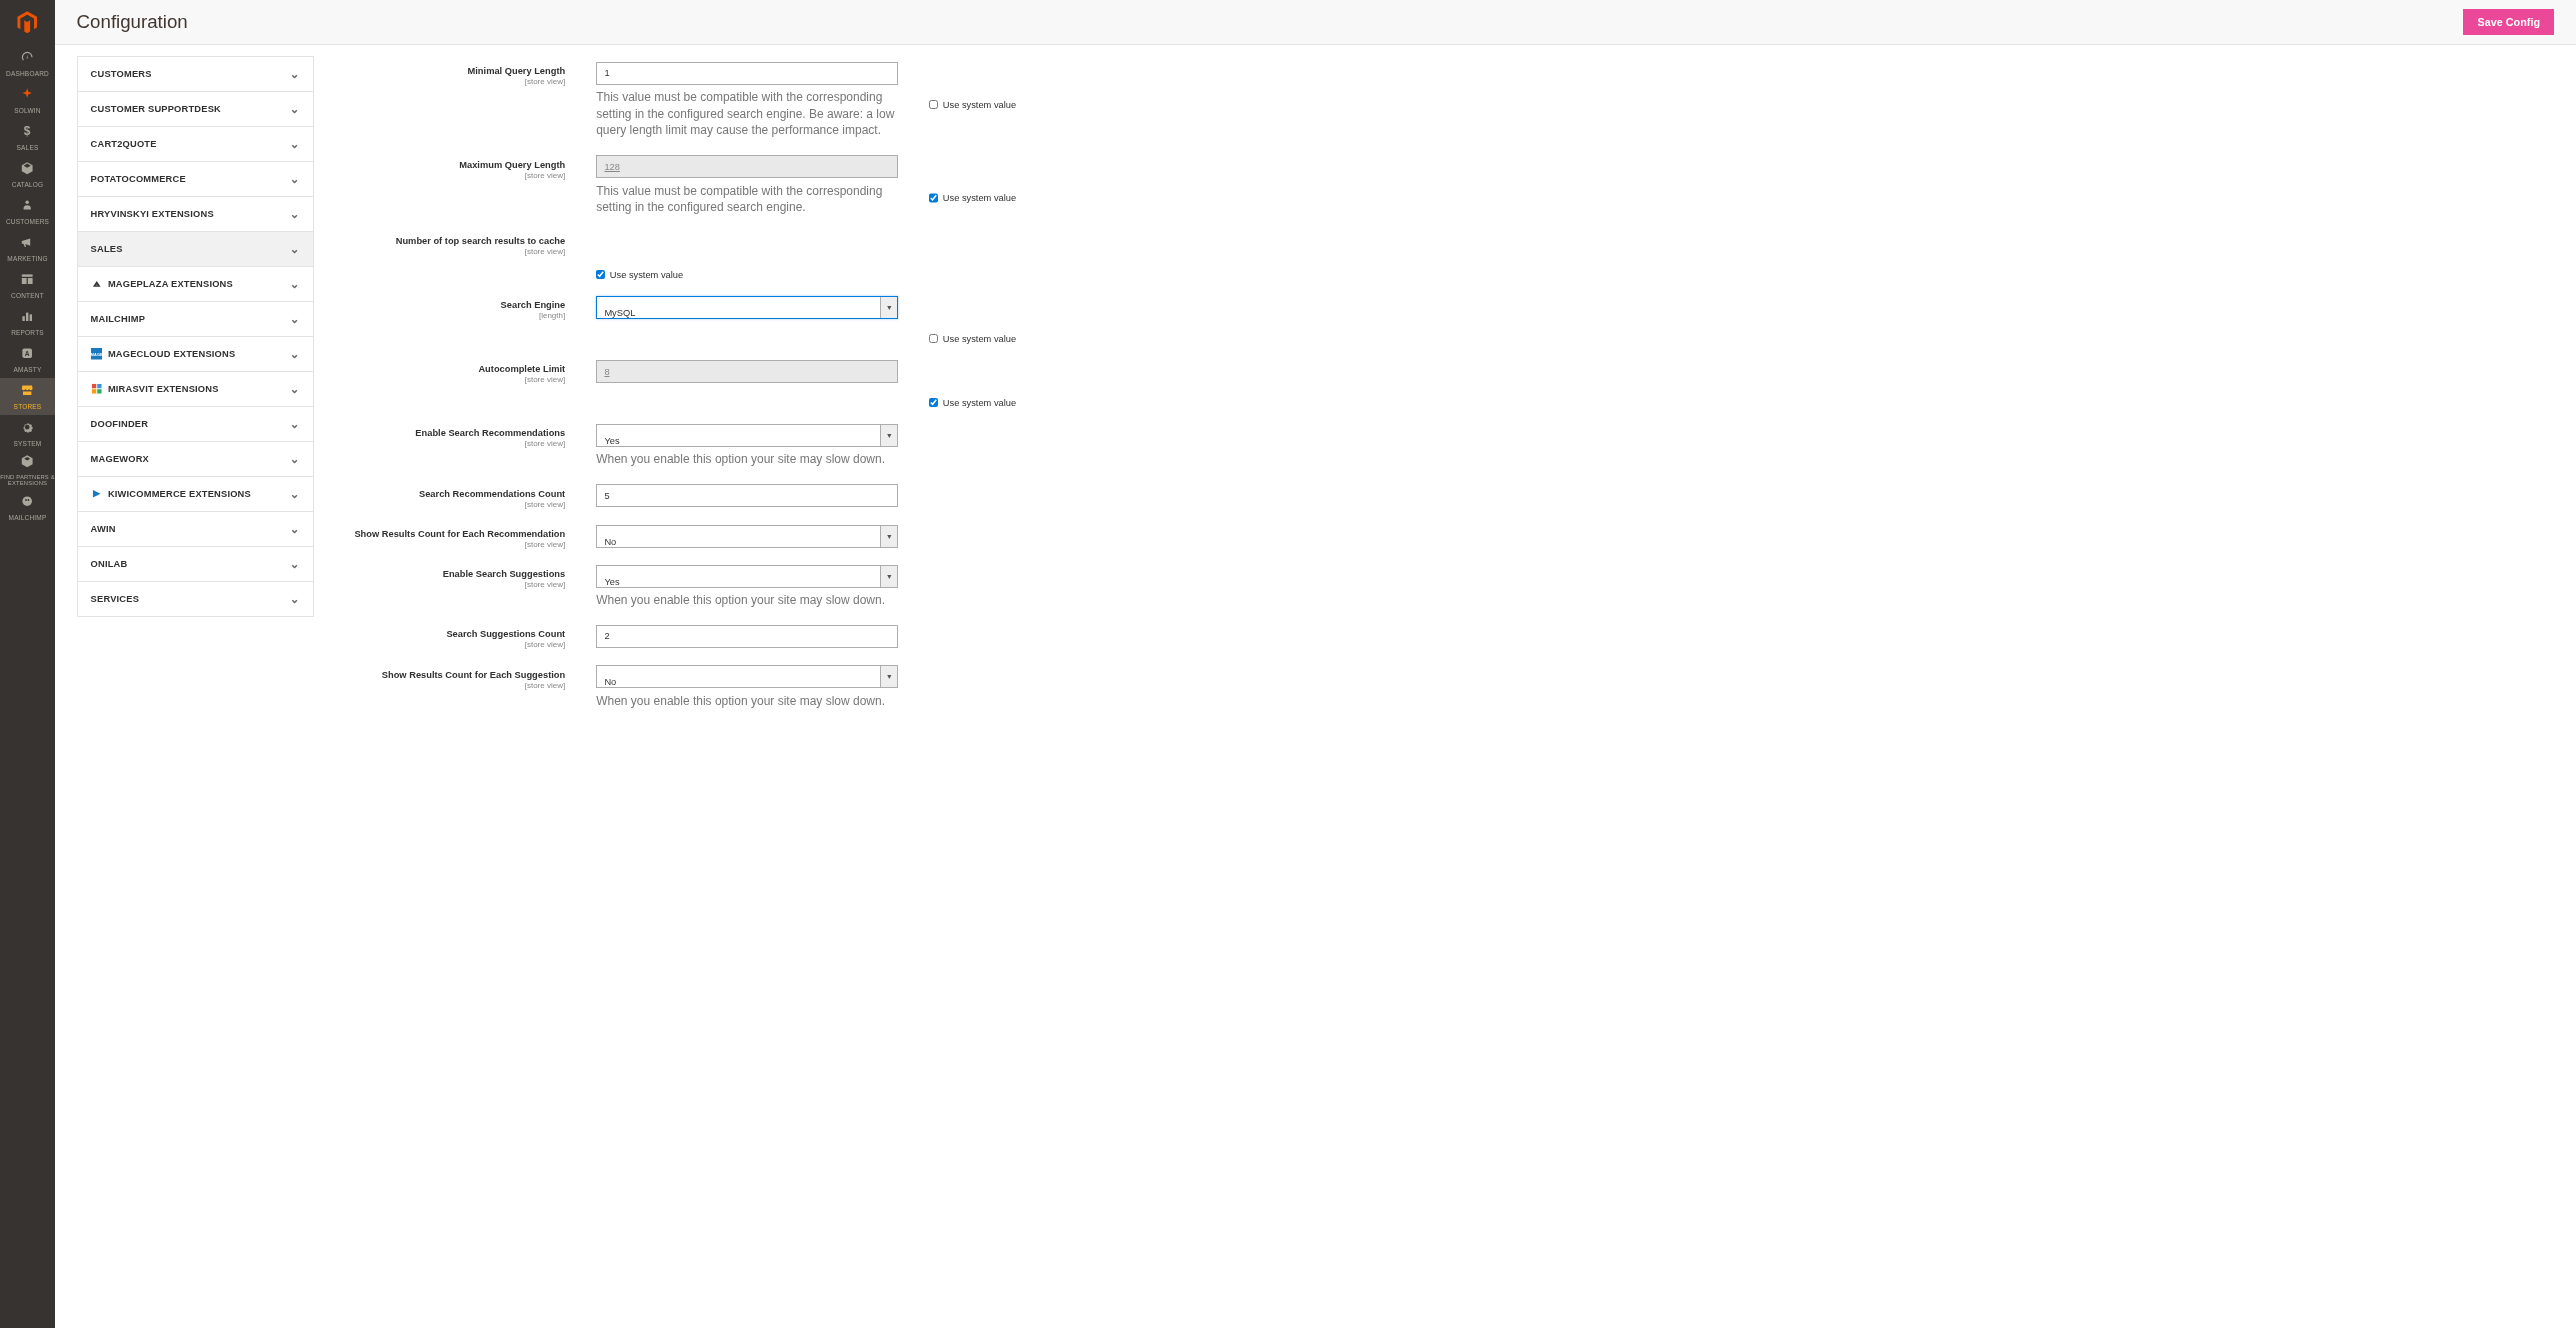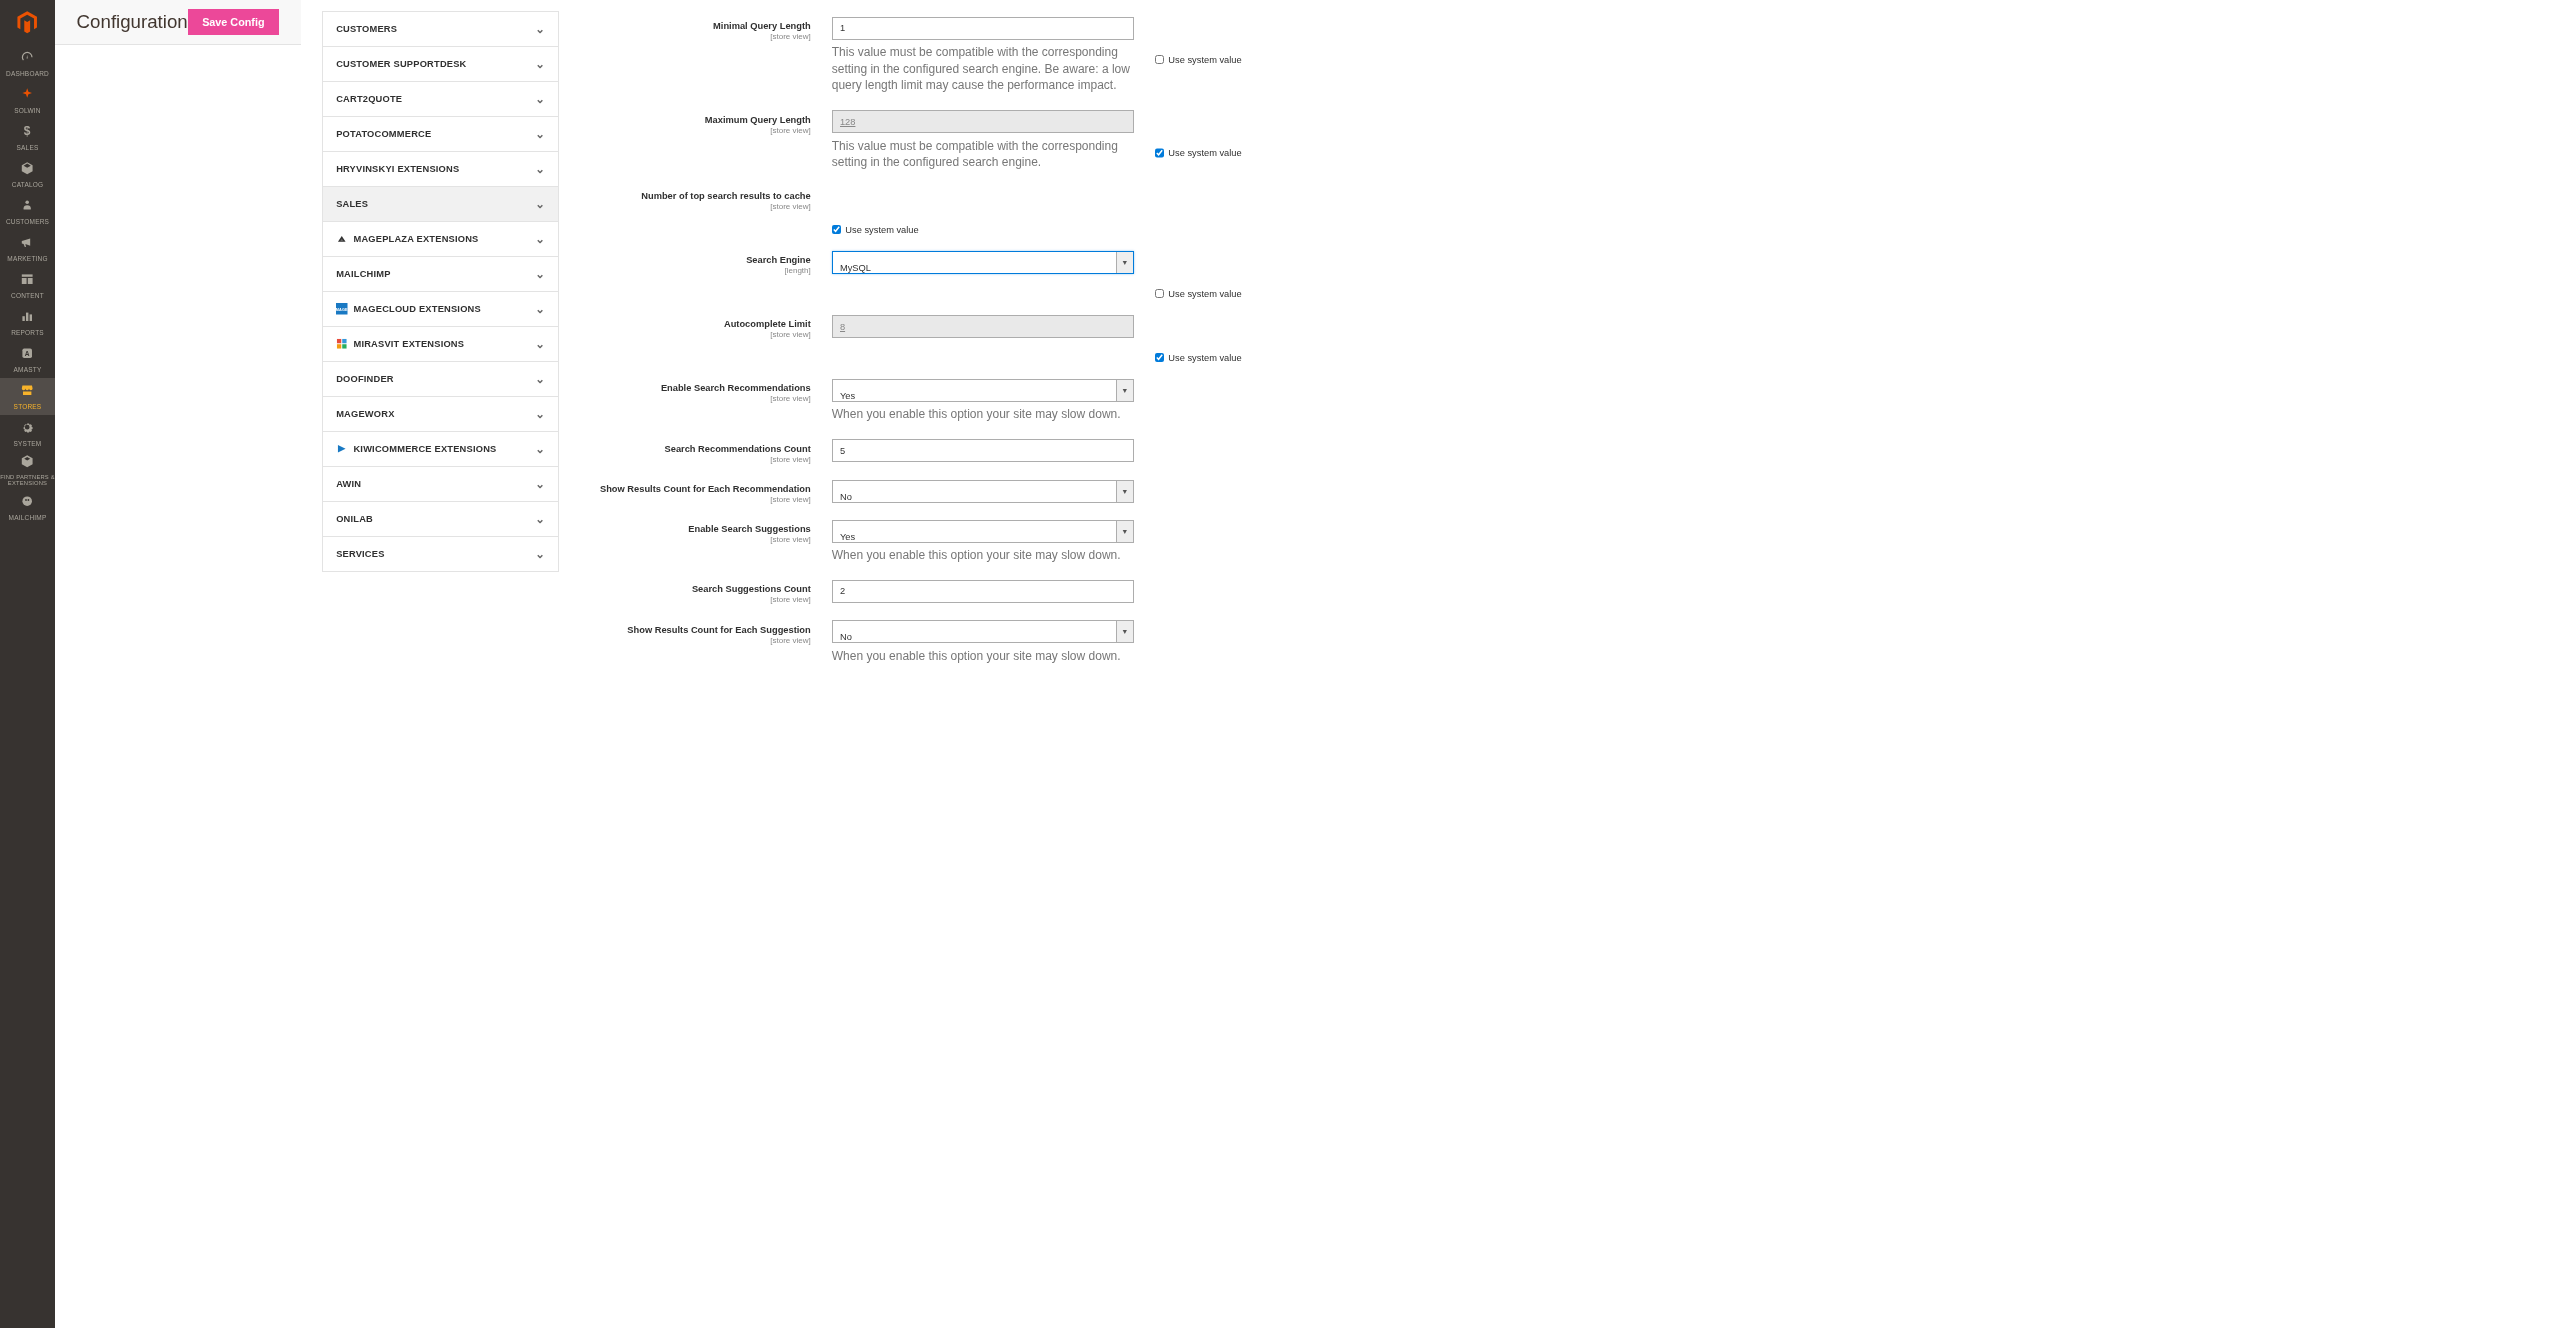--- a/index.html
+++ b/index.html
@@ -11,42 +11,42 @@
 .admin-nav { width: 55px; background: #373330; display: flex; flex-direction: column; flex-shrink: 0; }
 .admin-nav .logo { height: 45px; display: flex; align-items: center; justify-content: center; background: #373330; }
 .admin-nav .logo svg { width: 24.4px; height: 24.4px; }
 .admin-nav .nav-item { display: flex; flex-direction: column; align-items: center; justify-content: center; height: 37px; color: #aaa69c; font-size: 6.5px; text-transform: uppercase; cursor: pointer; gap: 2.2px; letter-spacing: 0.2px; }
 .admin-nav .nav-item.active { background: #524d49; color: #f7b32b; }
 .admin-nav .nav-item.active .nav-icon { color: #f7b32b; }
 .admin-nav .nav-item .nav-icon { font-size: 13px; color: #aaa69c; }
 .admin-nav .nav-item.small-text { font-size: 5.8px; line-height: 1.1; text-align: center; }
 
 
-.main { flex: 1; display: flex; flex-direction: row; background: #fff; }
+.main { flex: 1; display: flex; flex-direction: column; background: #fff; }
 
 
 .page-header { display: flex; align-items: center; justify-content: space-between; padding: 0 21.6px; height: 45px; border-bottom: 0.7px solid #e3e3e3; background: #f8f8f8; }
 .page-header h1 { font-size: 18.7px; font-weight: 400; color: #41362f; }
 .save-btn { background: #ec4899; color: #fff; border: none; padding: 7.2px 14.4px; font-size: 10.8px; cursor: pointer; font-weight: 600; }
 
 
 .content { display: flex; flex: 1; padding: 10.8px 21.6px 21.6px 21.6px; gap: 21.6px; }
 
 
 .config-sections { width: 237px; flex-shrink: 0; }
 .config-sections .section { display: flex; align-items: center; justify-content: space-between; padding: 10px 13px; border: 0.7px solid #e3e3e3; border-top: none; cursor: pointer; background: #fff; font-size: 9.3px; font-weight: 600; color: #303030; text-transform: uppercase; letter-spacing: 0.2px; }
 .config-sections .section:first-child { border-top: 0.7px solid #e3e3e3; }
 .config-sections .section.active { background: #f1f1f1; }
 .config-sections .section .section-label { display: flex; align-items: center; gap: 5.8px; }
 .config-sections .section .section-icon { width: 11.5px; height: 11.5px; display: inline-flex; align-items: center; justify-content: center; flex-shrink: 0; }
 .config-sections .section .chevron { font-size: 11.5px; color: #666; }
 
 
 .form-area { flex: 1; padding-top: 5.8px; }
-.form-row { display: flex; align-items: flex-start; margin-bottom: 16px; gap: 21px; }
+.form-row { display: flex; align-items: flex-start; margin-bottom: 16px; gap: 31px; }
 .form-label-col { width: 230px; text-align: right; flex-shrink: 0; padding-top: 4.3px; }
 .form-label-col .label { font-size: 9.3px; color: #303030; font-weight: 600; }
 .form-label-col .scope { font-size: 8px; color: #888; display: block; margin-top: 1px; }
 .form-input-col { width: 302px; flex-shrink: 0; }
 .form-input-col input[type="text"], .form-input-col .select { width: 100%; height: 23px; border: 0.7px solid #adadad; padding: 0 7.2px; font-size: 9.3px; background: #fff; color: #333; }
 .form-input-col input[disabled] { background: #e9e9e9; color: #888; text-decoration: underline; }
 .form-input-col .select { display: flex; align-items: flex-end; justify-content: space-between; cursor: pointer; position: relative; }
 .form-input-col .select.highlighted { border: 0.7px solid #007bdb; box-shadow: 0 0 2.2px rgba(0,123,219,0.4); }
 .form-input-col .select .select-arrow { width: 17px; height: 100%; border-left: 0.7px solid #adadad; display: flex; align-items: center; justify-content: center; background: #eee; position: absolute; right: 0; top: 0; font-size: 7.2px; color: #555; }
 .form-input-col .help { font-size: 12px; color: #777; margin-top: 4.3px; line-height: 1.4; }

